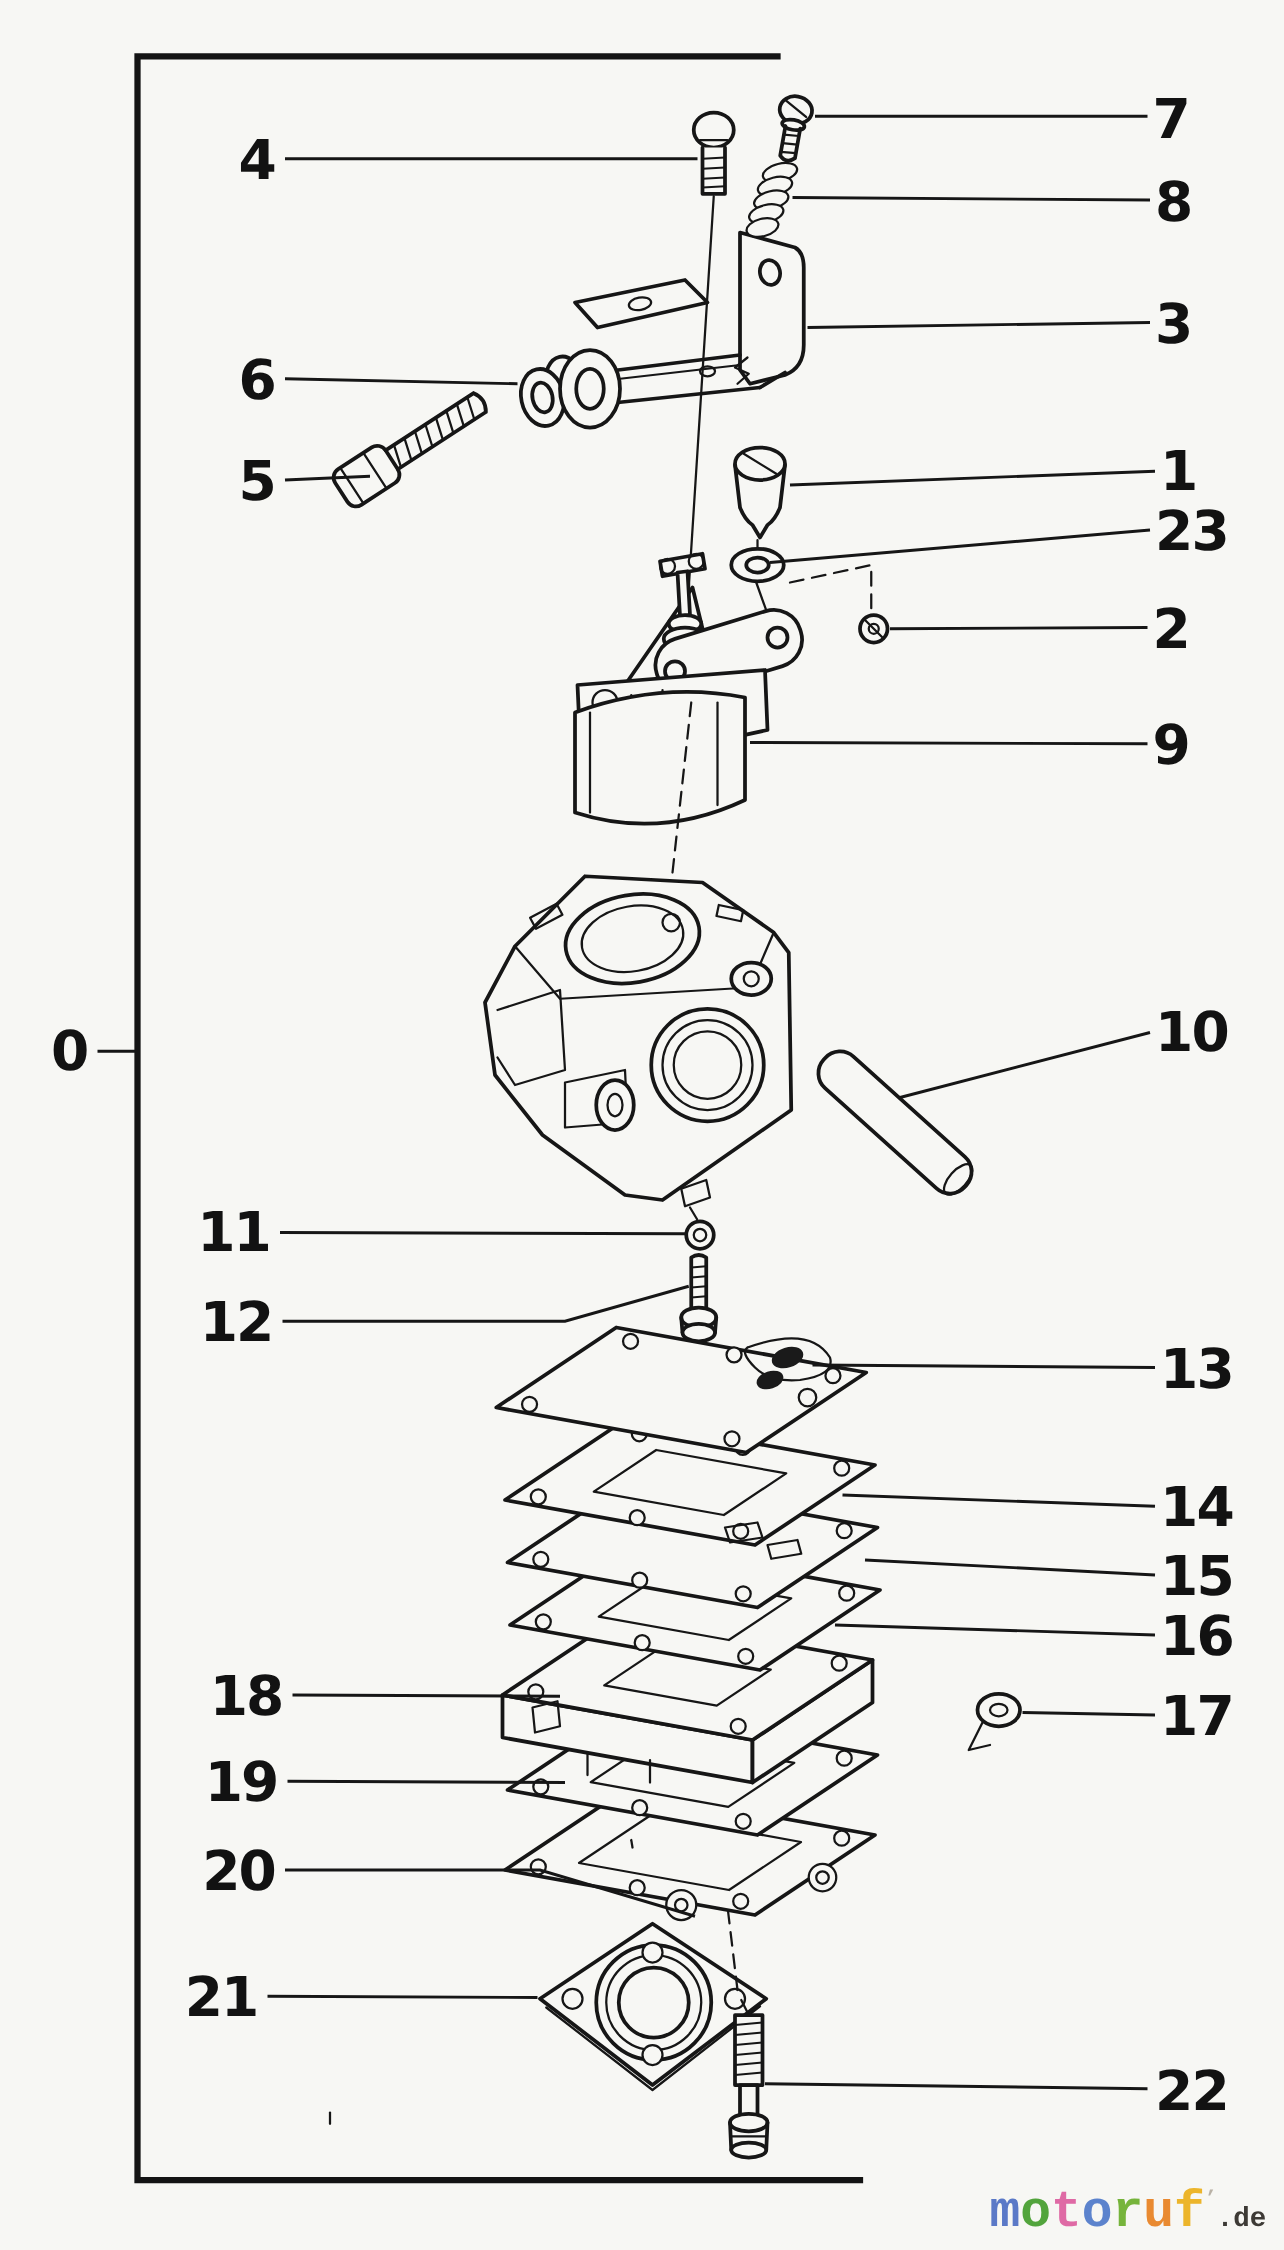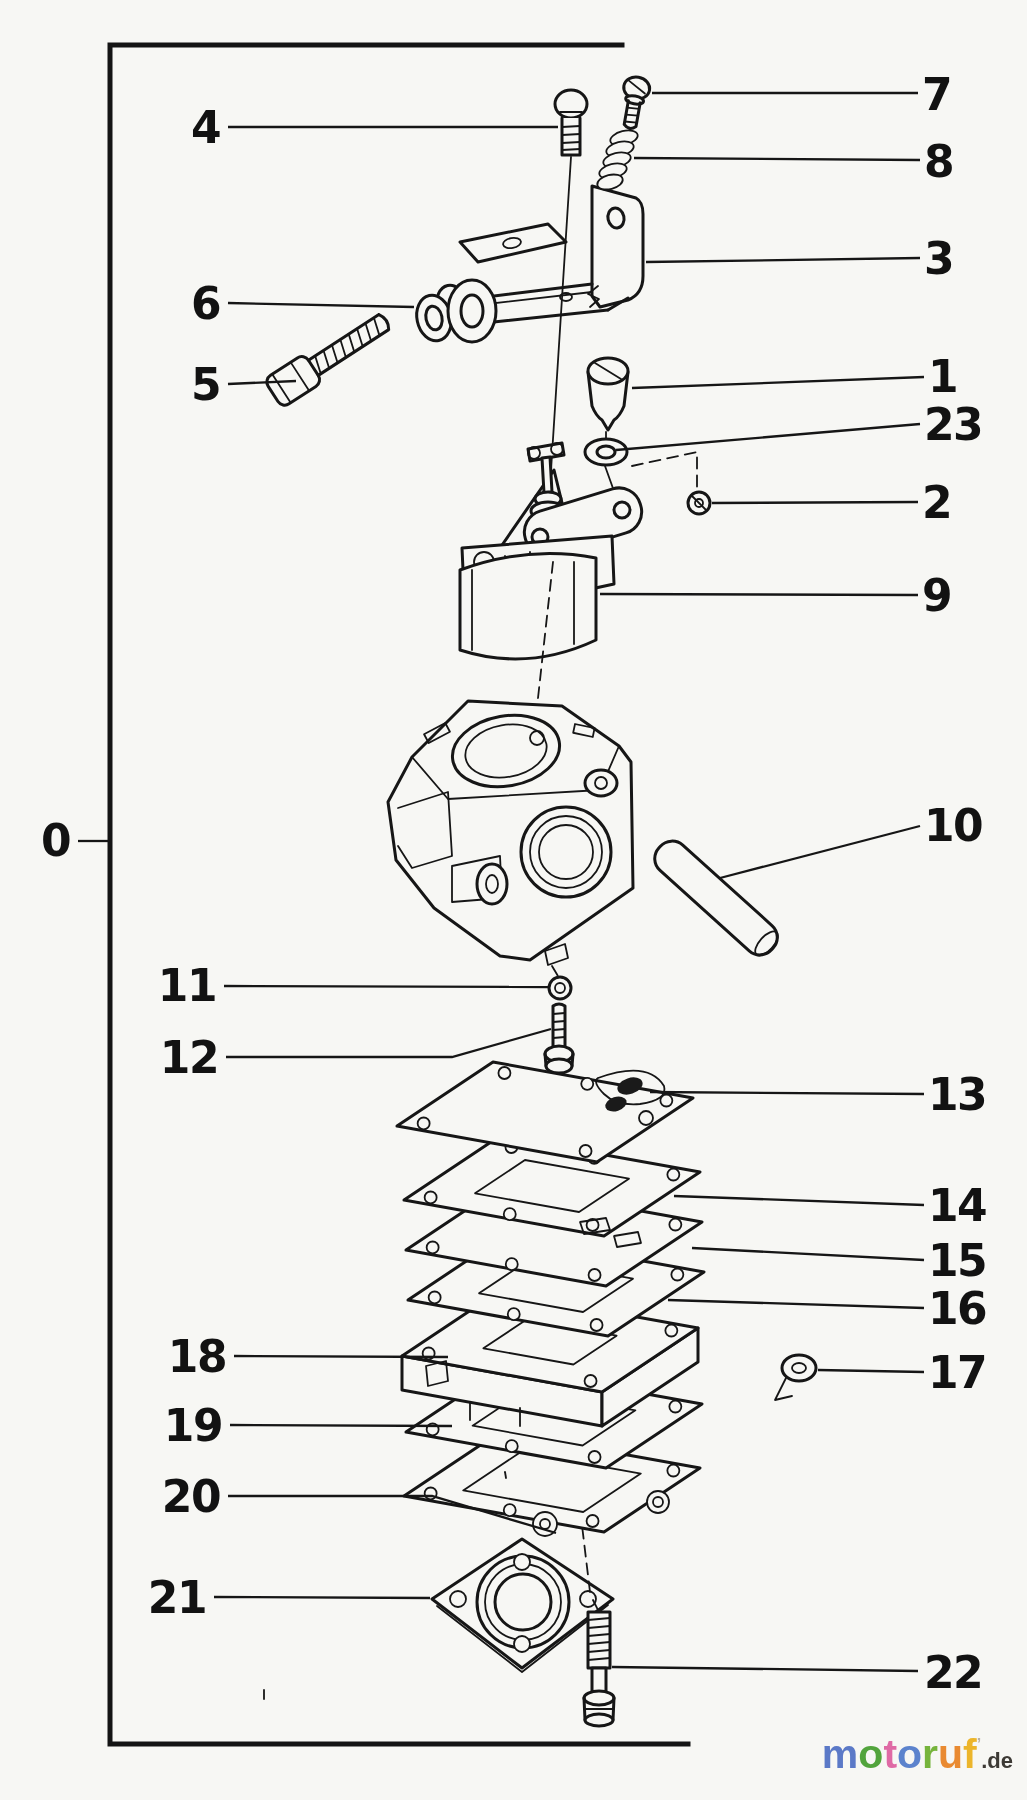--- a/index.html
+++ b/index.html
@@ -7,21 +7,21 @@
         font-family:"DejaVu Sans",sans-serif;overflow:hidden;}
   svg{display:block}
   .ln{fill:none;stroke:#161616;stroke-width:3;stroke-linecap:round;stroke-linejoin:round;}
   .thin{stroke-width:1.8;}
   .fillbg{fill:#f7f7f4;}
   .inkfill{fill:#1a1a1a;stroke:none;}
   .dash{stroke-dasharray:11 7;stroke-width:1.8;}
   .leader{fill:none;stroke:#161616;stroke-width:2.3;}
   .callout{font-family:"DejaVu Sans",sans-serif;font-weight:700;font-size:44px;fill:#121212;letter-spacing:-1.5px;}
   .frame{fill:none;stroke:#141414;stroke-width:5;stroke-linecap:square;}
-  #watermark{position:absolute;right:14px;bottom:25px;font-family:Liberation Sans, sans-serif;
+  #watermark{position:absolute;right:14px;bottom:8px;font-family:Liberation Mono, monospace;
              font-size:41px;font-weight:600;letter-spacing:0;line-height:1;user-select:none;}
   #watermark .suffix{font-size:22px;font-weight:600;}
   #watermark .sup{font-size:16px;vertical-align:18px;}
 </style>
 </head>
 <body>
 
 <div id="page">
 <svg width="1027" height="1800" viewBox="0 0 1027 1800" xmlns="http://www.w3.org/2000/svg">
 

